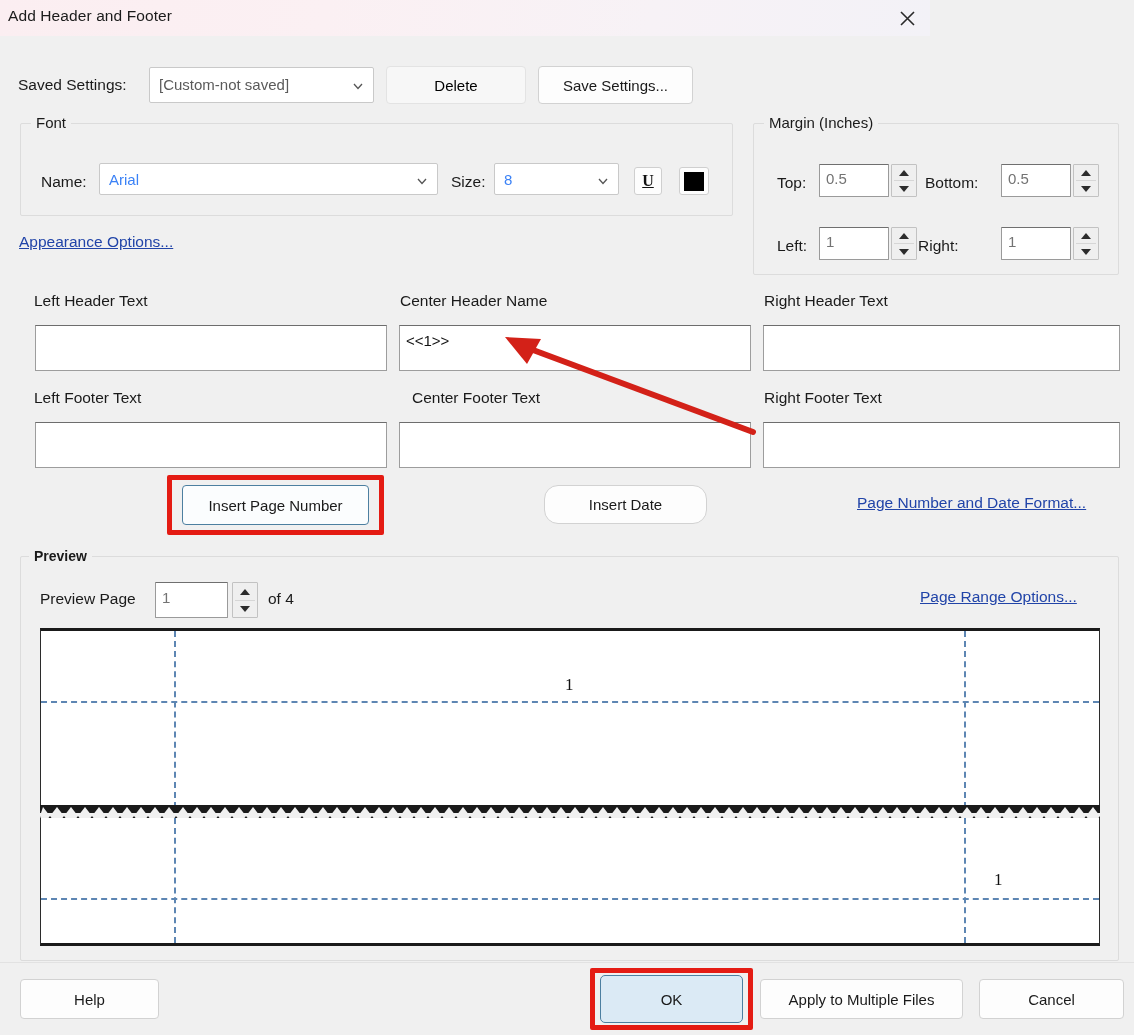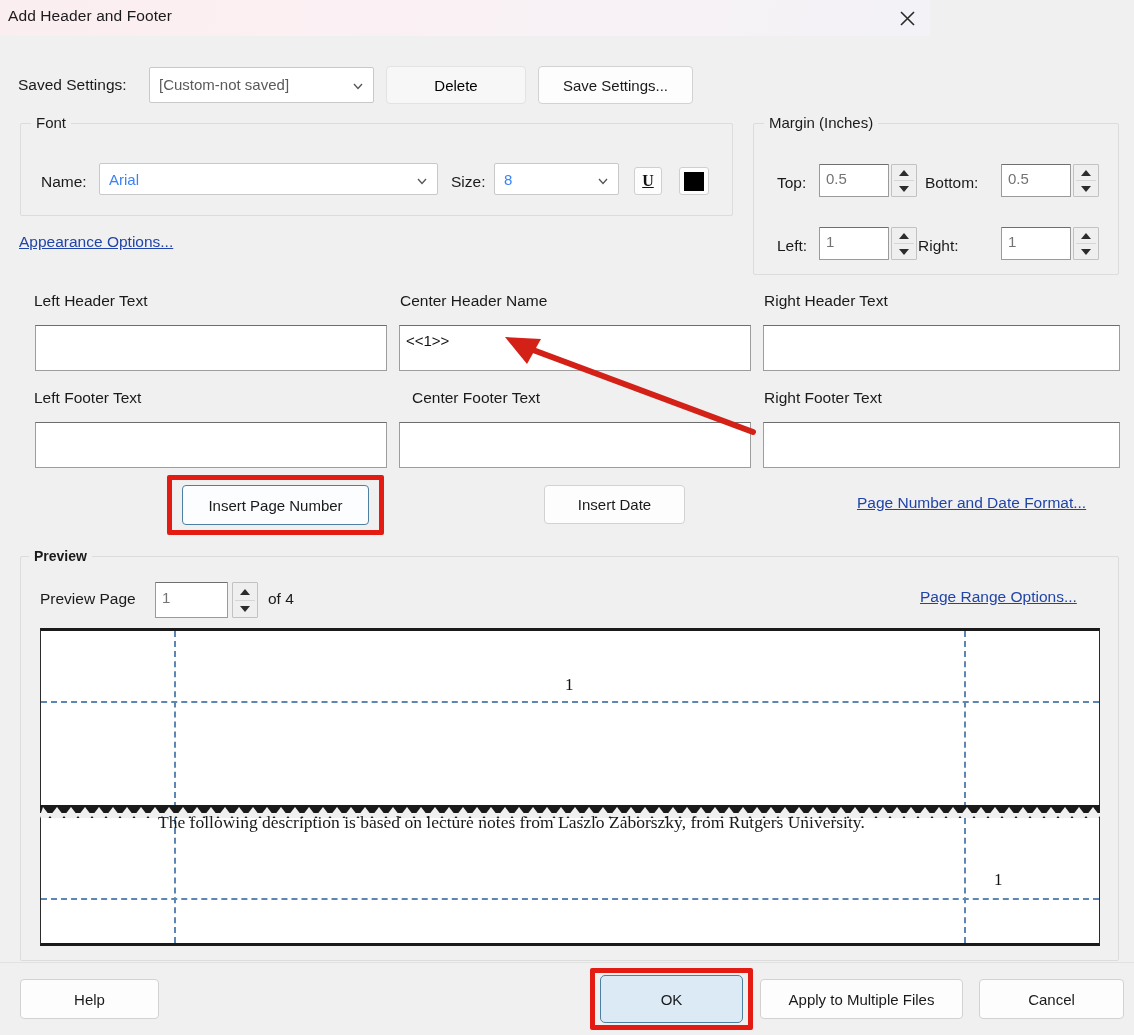--- a/index.html
+++ b/index.html
@@ -150,21 +150,21 @@
   .f-lf { left:35px;  top:422px; width:352px; height:46px; }
   .f-cf { left:399px; top:422px; width:352px; height:46px; }
   .f-rf { left:763px; top:422px; width:357px; height:46px; }
 
   
   .btn-insert-page {
     left:182px; top:485px; width:187px; height:40px;
     background:#fbfdfe; border:1px solid #4c7fa0; border-radius:4px;
   }
   .btn-insert-date {
-    left:544px; top:485px; width:141px; height:39px;
+    left:544px; top:485px; width:163px; height:39px;border-radius:14px;
   }
   .lnk-format { left:857px; top:494px; }
 
   .redbox { position:absolute; border:5px solid #e41b13; border-radius:2px; }
   .redbox-page { left:167px; top:475px; width:217px; height:60px; }
   .redbox-ok   { left:590px; top:968px; width:163px; height:62px; }
 
   
   .arrow { position:absolute; left:0; top:0; width:1134px; height:1035px;
            pointer-events:none; }
@@ -386,21 +386,20 @@
 <div class="zig zig-b">
   <svg width="1060" height="11" viewBox="0 0 1060 11" preserveAspectRatio="none">
     <path d="M0 0 L0 11 L1060 11 L1060 0 L1053 9 L1046 0 L1039 9 L1032 0 L1025 9 L1018 0 L1011 9 L1004 0 L997 9 L990 0 L983 9 L976 0 L969 9 L962 0 L955 9 L948 0 L941 9 L934 0 L927 9 L920 0 L913 9 L906 0 L899 9 L892 0 L885 9 L878 0 L871 9 L864 0 L857 9 L850 0 L843 9 L836 0 L829 9 L822 0 L815 9 L808 0 L801 9 L794 0 L787 9 L780 0 L773 9 L766 0 L759 9 L752 0 L745 9 L738 0 L731 9 L724 0 L717 9 L710 0 L703 9 L696 0 L689 9 L682 0 L675 9 L668 0 L661 9 L654 0 L647 9 L640 0 L633 9 L626 0 L619 9 L612 0 L605 9 L598 0 L591 9 L584 0 L577 9 L570 0 L563 9 L556 0 L549 9 L542 0 L535 9 L528 0 L521 9 L514 0 L507 9 L500 0 L493 9 L486 0 L479 9 L472 0 L465 9 L458 0 L451 9 L444 0 L437 9 L430 0 L423 9 L416 0 L409 9 L402 0 L395 9 L388 0 L381 9 L374 0 L367 9 L360 0 L353 9 L346 0 L339 9 L332 0 L325 9 L318 0 L311 9 L304 0 L297 9 L290 0 L283 9 L276 0 L269 9 L262 0 L255 9 L248 0 L241 9 L234 0 L227 9 L220 0 L213 9 L206 0 L199 9 L192 0 L185 9 L178 0 L171 9 L164 0 L157 9 L150 0 L143 9 L136 0 L129 9 L122 0 L115 9 L108 0 L101 9 L94 0 L87 9 L80 0 L73 9 L66 0 L59 9 L52 0 L45 9 L38 0 L31 9 L24 0 L17 9 L10 0 L3 9 Z" fill="#1a1a1a"></path>
   </svg>
 </div>
 
 <div class="page-panel panel-bottom">
   <div class="vline" style="left:133px;"></div>
   <div class="vline" style="left:923px;"></div>
   <div class="hline" style="top:80px;"></div>
-  <div class="doc-text" style="left:117px; top:-6px;">The following description is based on lecture notes from Laszlo Zaborszky, from Rutgers University.</div>
   <div class="pgnum" style="left:953px; top:52px;">1</div>
 </div>
 
 <svg class="arrow">
   <line x1="753" y1="432" x2="525" y2="347" stroke="#d32118" stroke-width="6" stroke-linecap="round"></line>
   <polygon points="505,337 541,339 527,364" fill="#d32118"></polygon>
 </svg>
 
 <div class="sep-line"></div>
 <div class="btn btn-help">Help</div>

